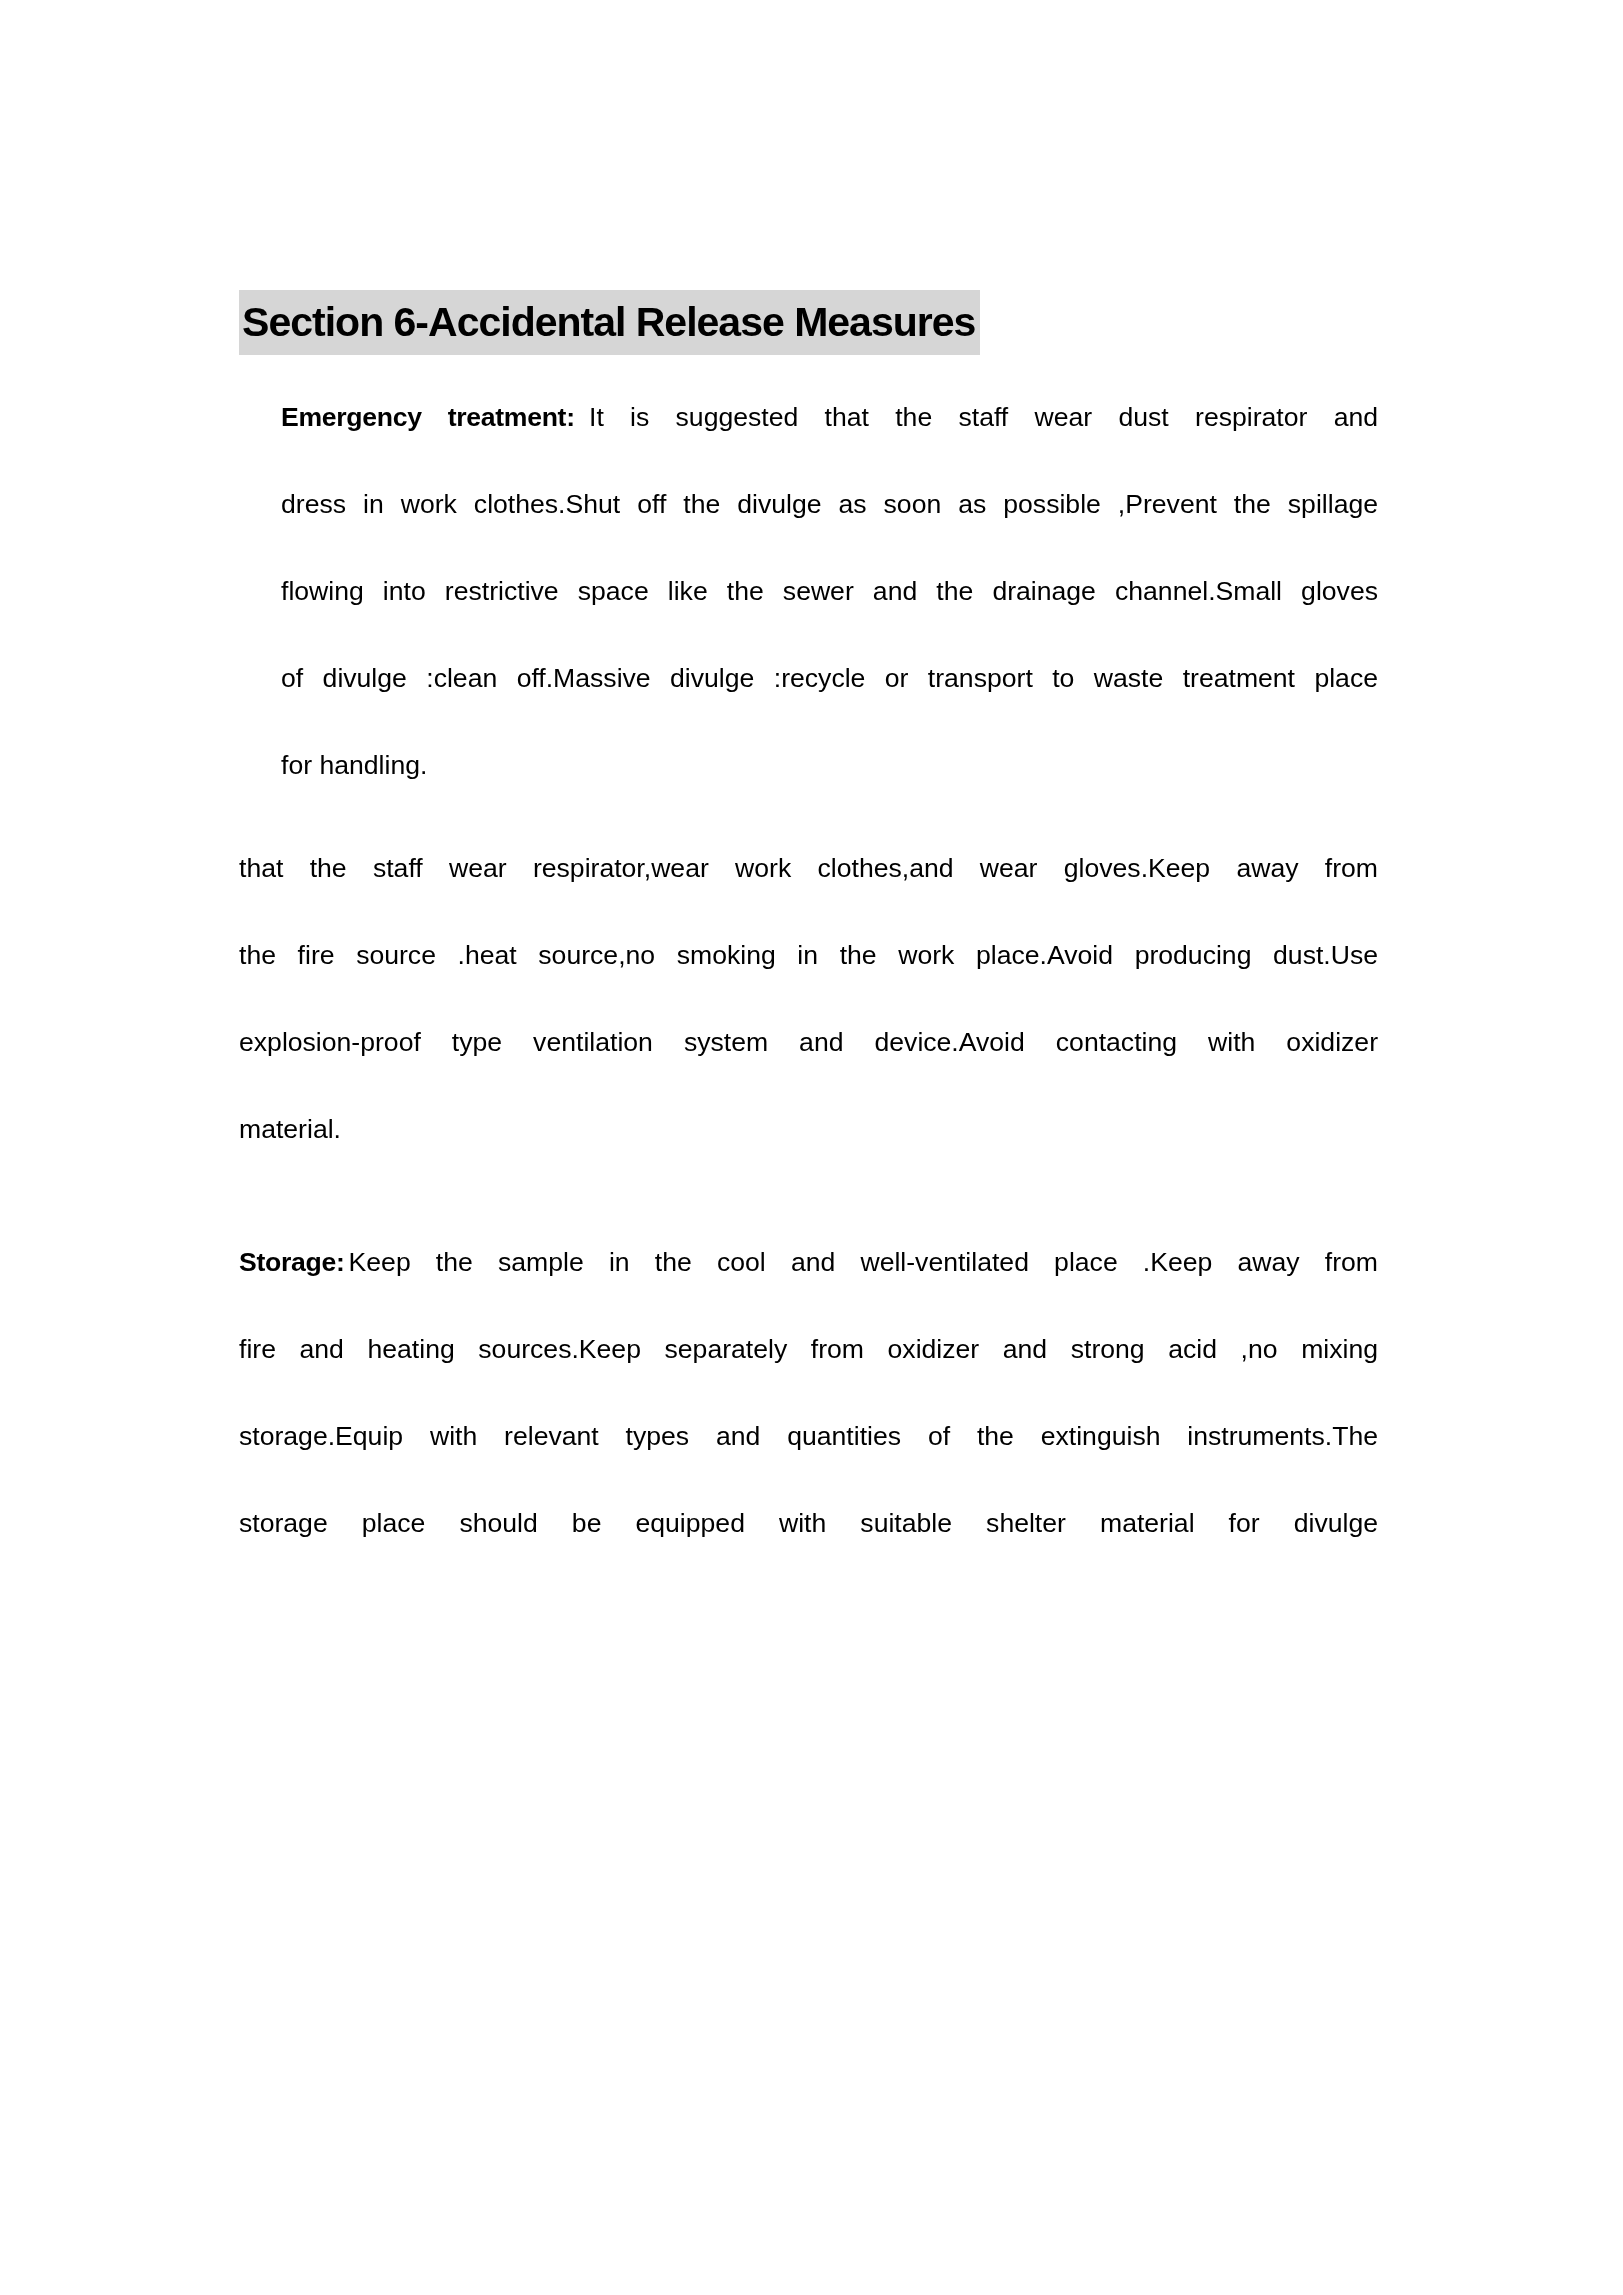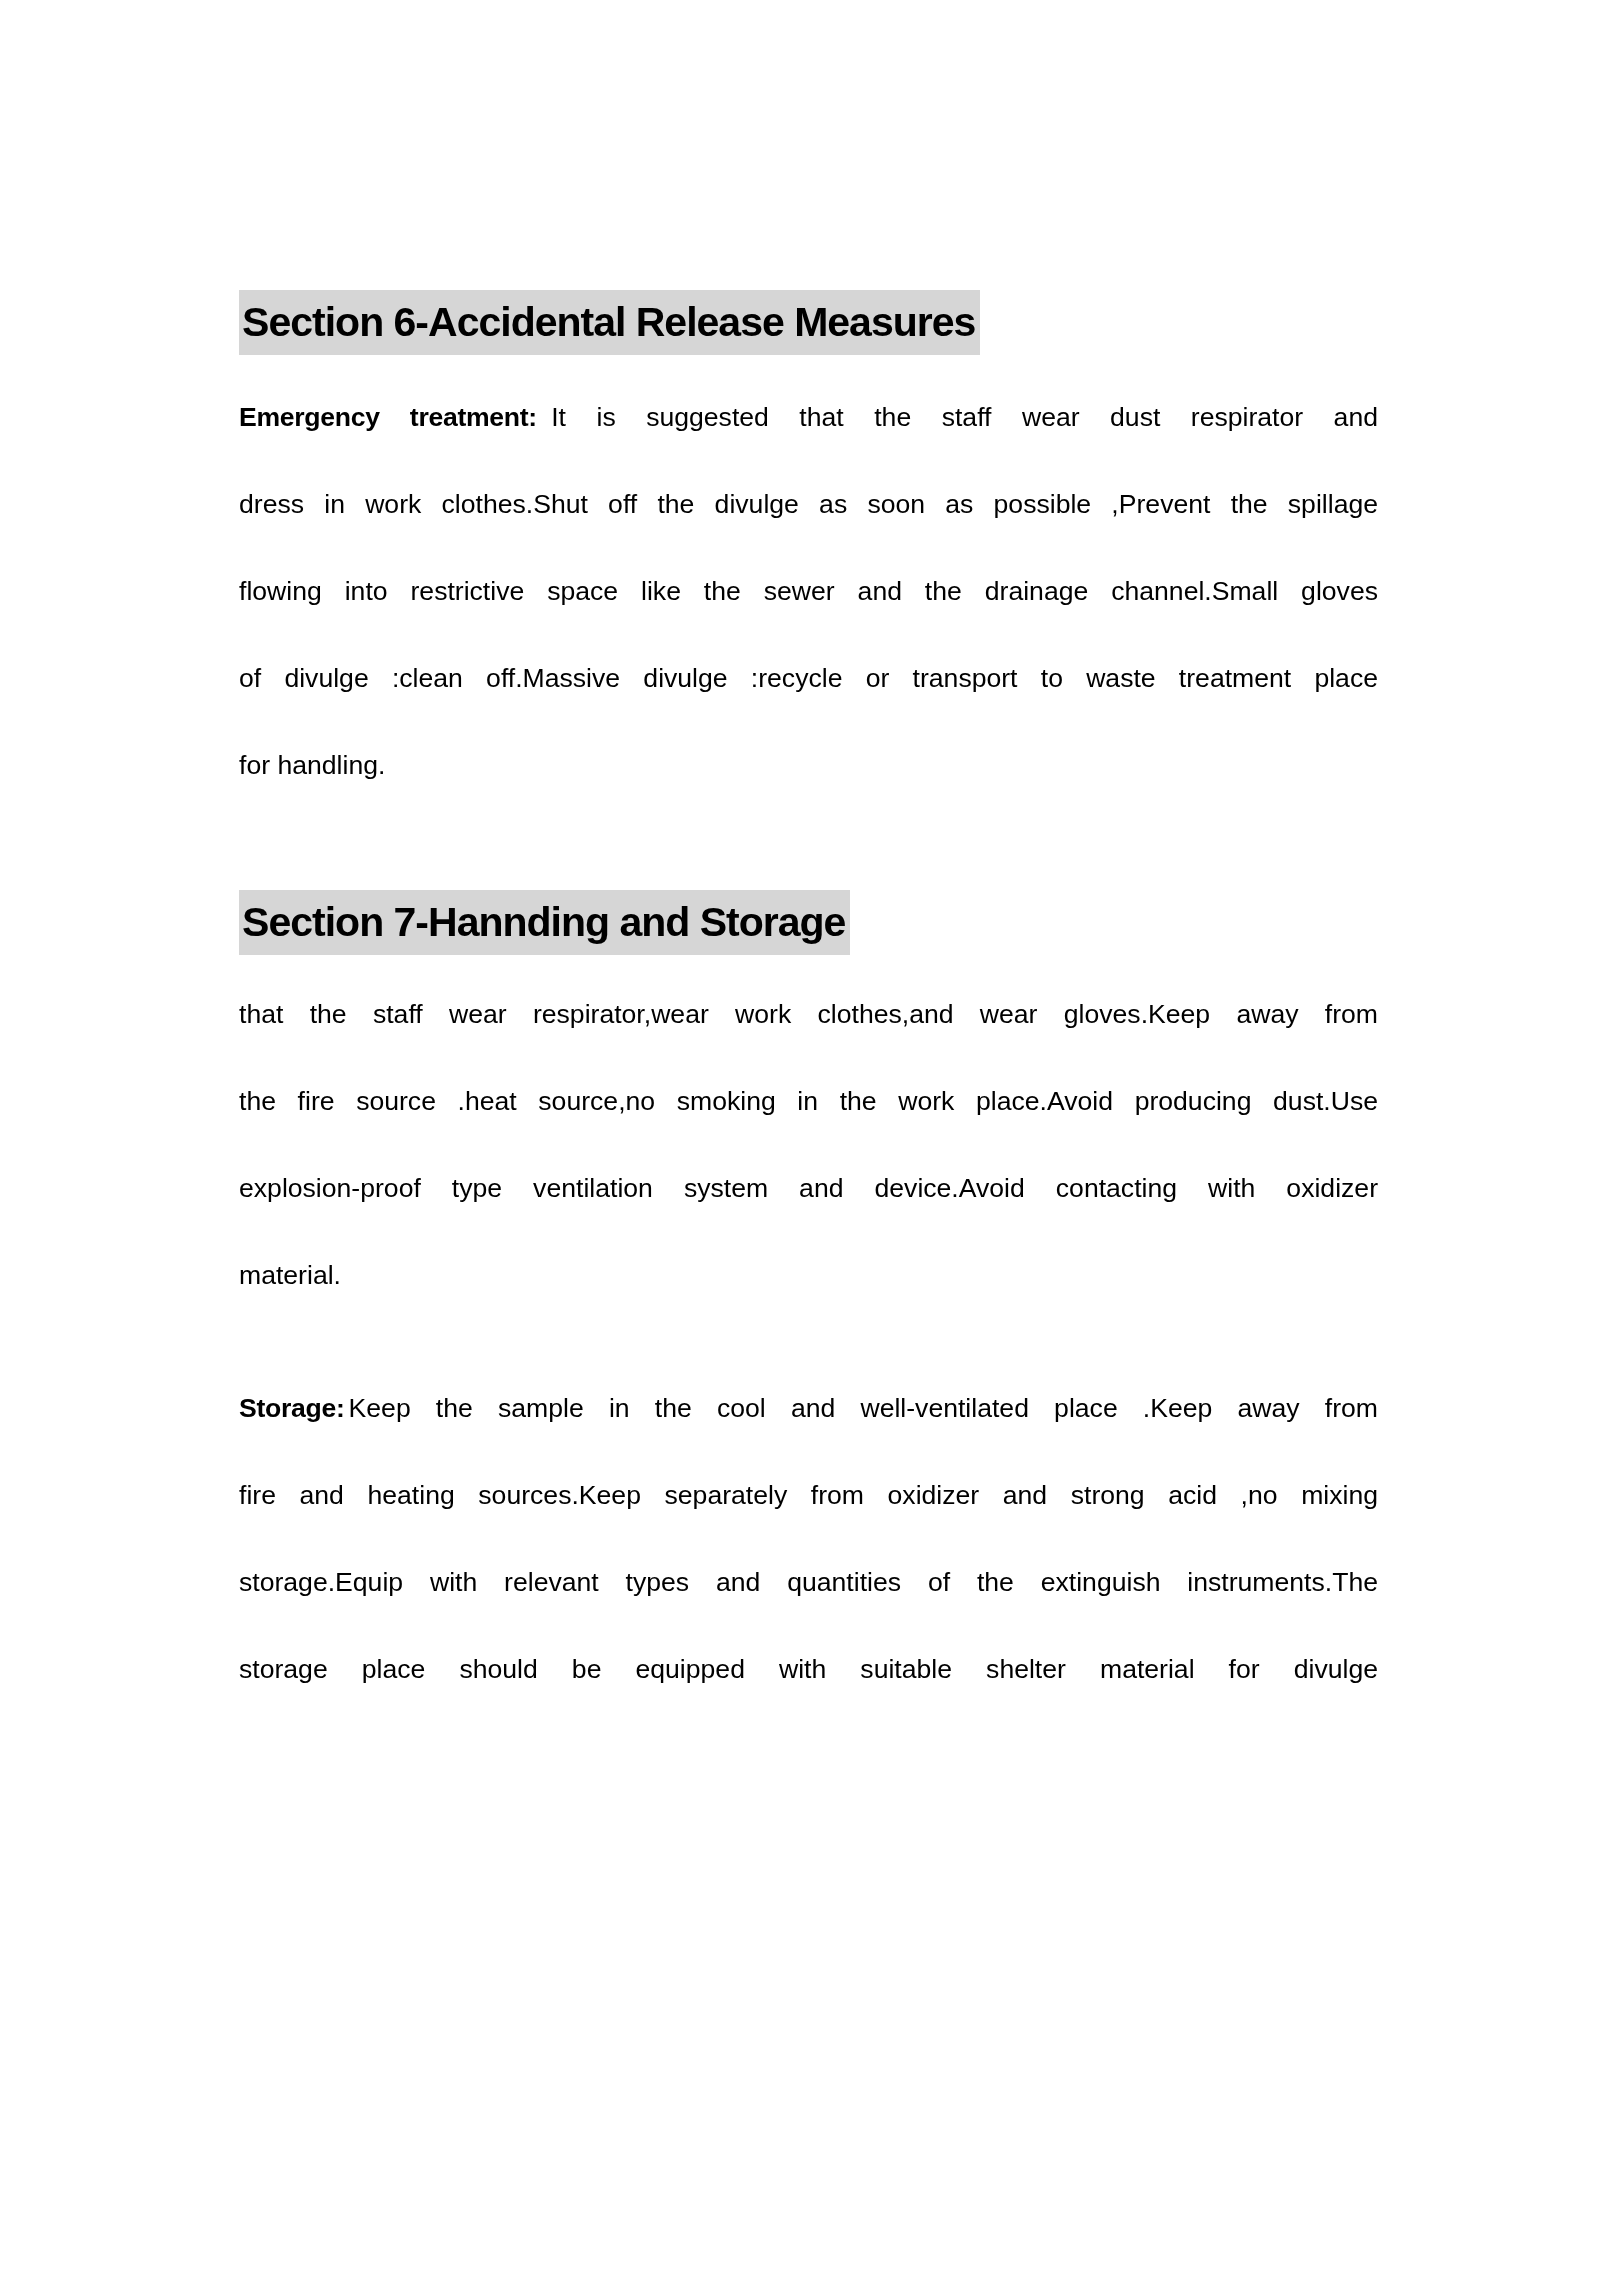--- a/index.html
+++ b/index.html
@@ -23,21 +23,21 @@
     display: inline-block;
     background: #d6d6d6;
     font-size: 41px;
     font-weight: bold;
     line-height: 65px;
     letter-spacing: -1px;
     padding: 0 5.1px 0 3.1px;
     white-space: nowrap;
   }
   .para { margin: 0; }
-  .para-emergency { margin-top: 19.4px; }
+  .para-emergency { margin-top: 19.4px; margin-left: 42px; }
   .heading-2 { margin-top: 81px; }
   .para-handling { margin-top: 15.3px; }
   .para-storage { margin-top: 46px; }
   .line {
     font-size: 26.6px;
     line-height: 87px;
     text-align: justify;
     text-align-last: justify;
     white-space: normal;
   }
@@ -60,21 +60,20 @@
   <h1 class="heading heading-1"><span class="hl">Section 6-Accidental Release Measures</span></h1>
 
   <div class="para para-emergency">
     <div class="line"><span class="run-label gap-sm">Emergency treatment:</span><span>It is suggested that the staff wear dust respirator and</span></div>
     <div class="line">dress in work clothes.Shut off the divulge as soon as possible ,Prevent the spillage</div>
     <div class="line">flowing into restrictive space like the sewer and the drainage channel.Small gloves</div>
     <div class="line">of divulge :clean off.Massive divulge :recycle or transport to waste treatment place</div>
     <div class="line lastline">for handling.</div>
   </div>
 
-  <h1 class="heading heading-2"><span class="hl">Section 7-Hannding and Storage</span></h1>
 
   <div class="para para-handling">
     <div class="line">that the staff wear respirator,wear work clothes,and wear gloves.Keep away from</div>
     <div class="line">the fire source .heat source,no smoking in the work place.Avoid producing dust.Use</div>
     <div class="line">explosion-proof type ventilation system and device.Avoid contacting with oxidizer</div>
     <div class="line lastline">material.</div>
   </div>
 
   <div class="para para-storage">
     <div class="line"><span class="run-label gap-xs">Storage:</span><span>Keep the sample in the cool and well-ventilated place .Keep away from</span></div>

